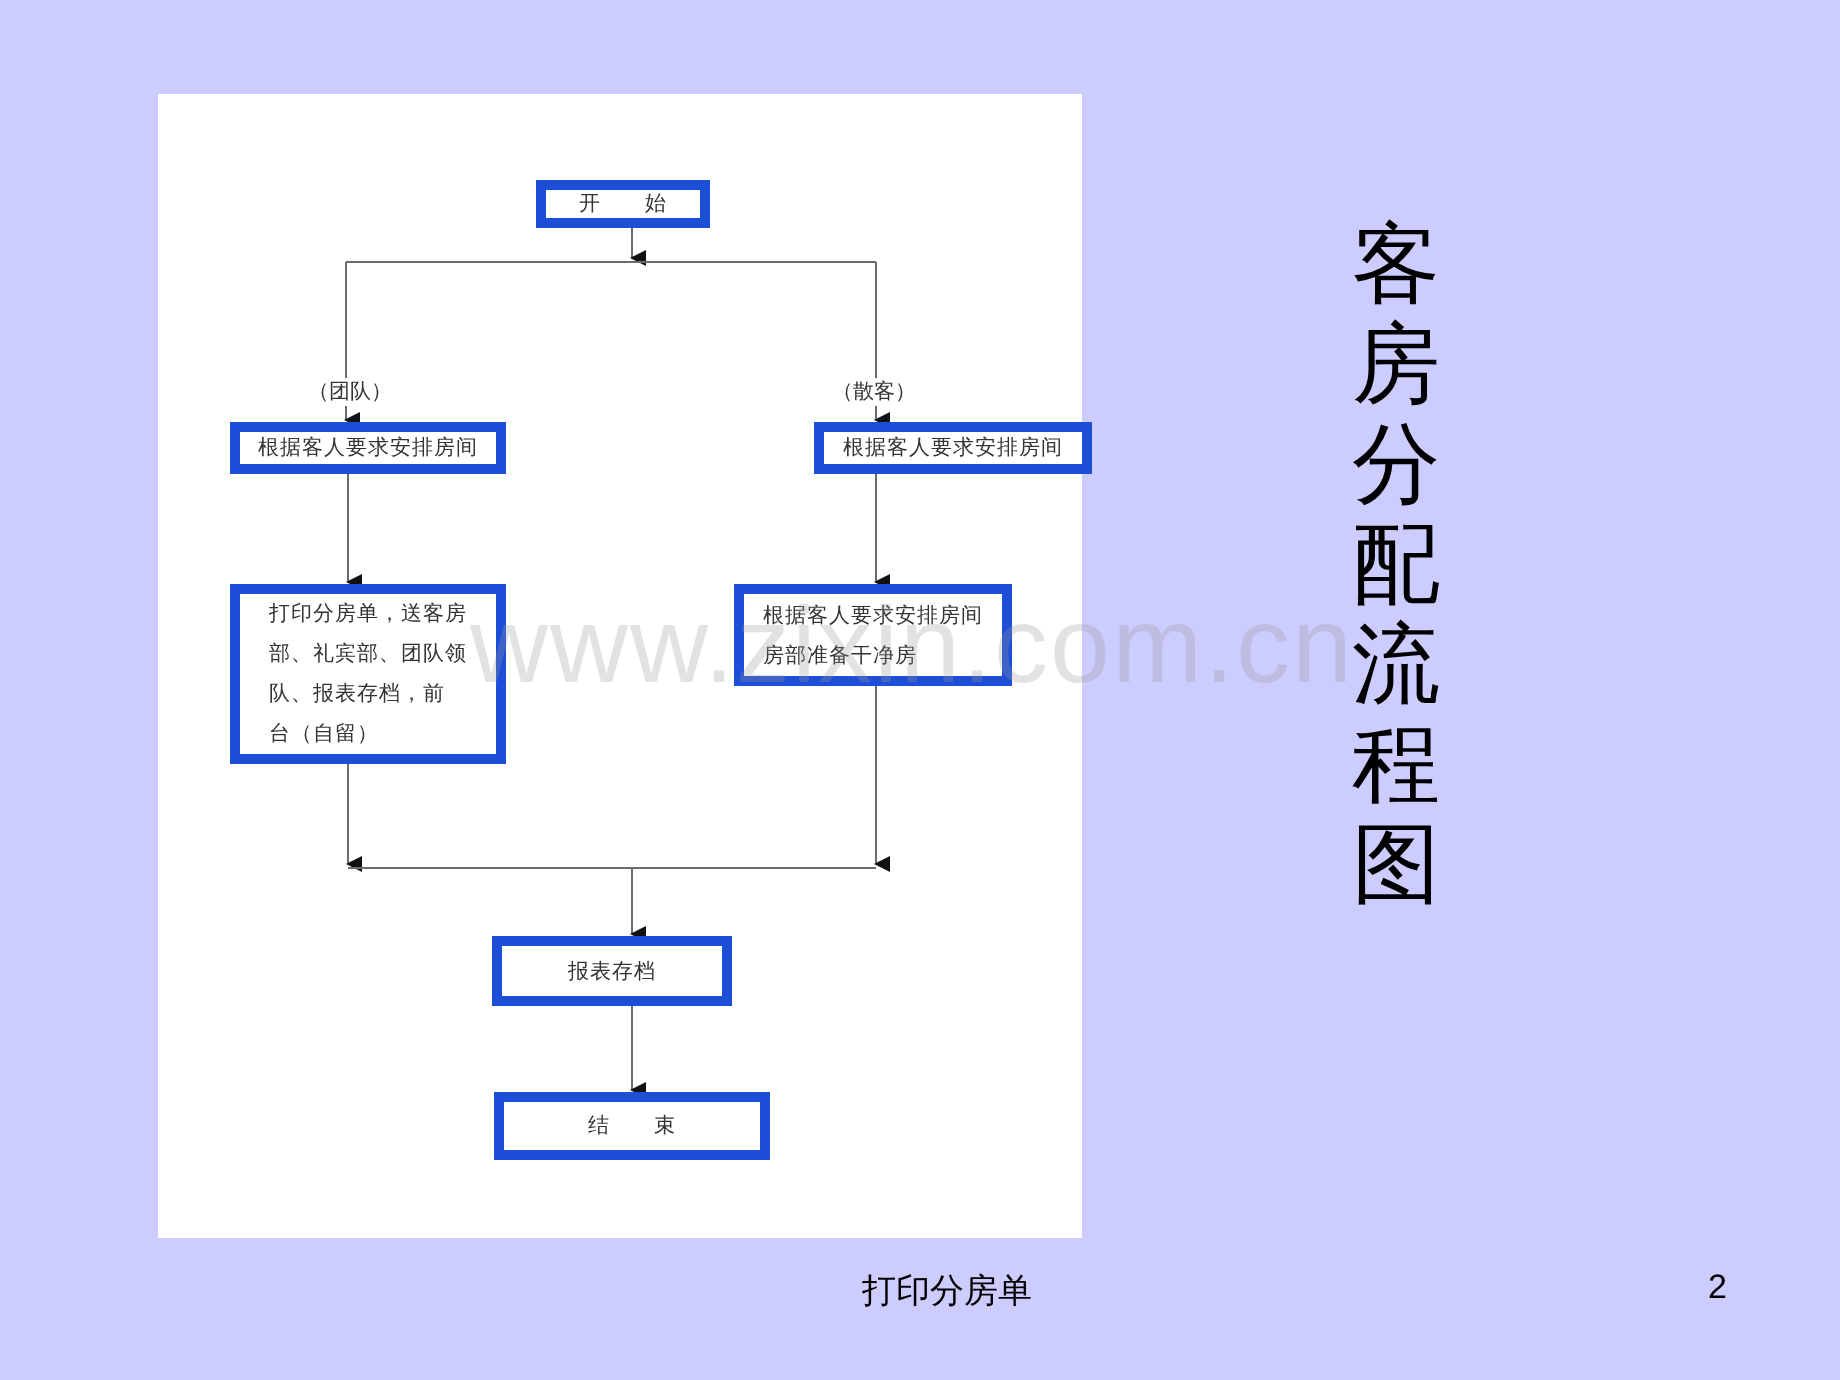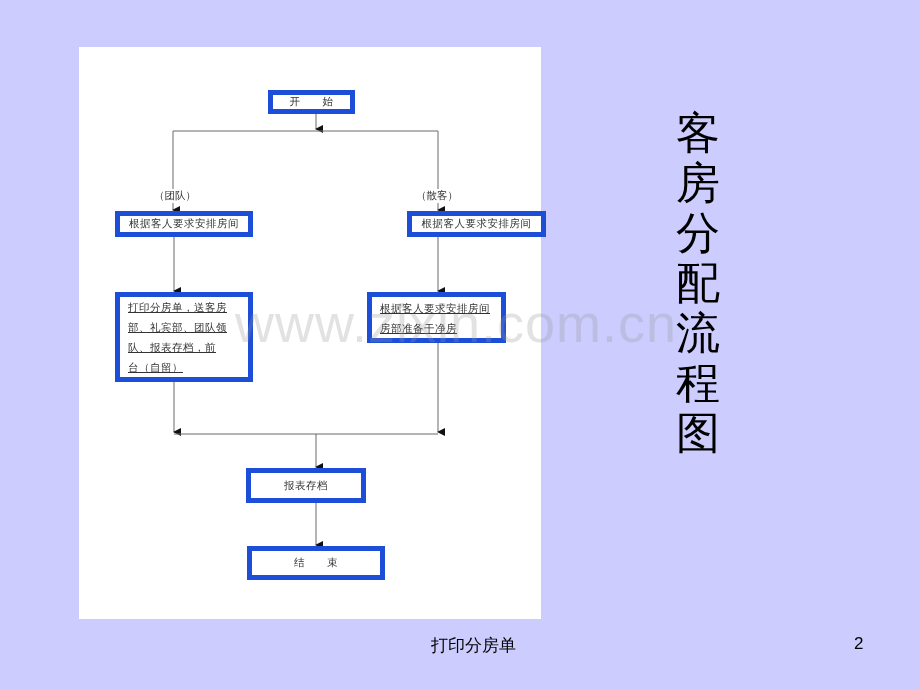--- a/index.html
+++ b/index.html
@@ -25,25 +25,24 @@
       font-size: 10.5px;
       color: #333333;
       display: flex;
       align-items: center;
       justify-content: center;
       text-align: center;
       letter-spacing: 0.5px;
     }
     .box.multi {
       align-items: center;
-      justify-content: flex-start;
+      justify-content: center;
       text-align: left;
       padding: 0 8px;
       line-height: 20px;
-      text-decoration: underline;
     }
     .label {
       position: absolute;
       font-family: "DejaVu Serif", serif;
       font-size: 10.5px;
       color: #333333;
       background: #ffffff;
       padding: 0 2px;
       margin-top: 48px;
     }

